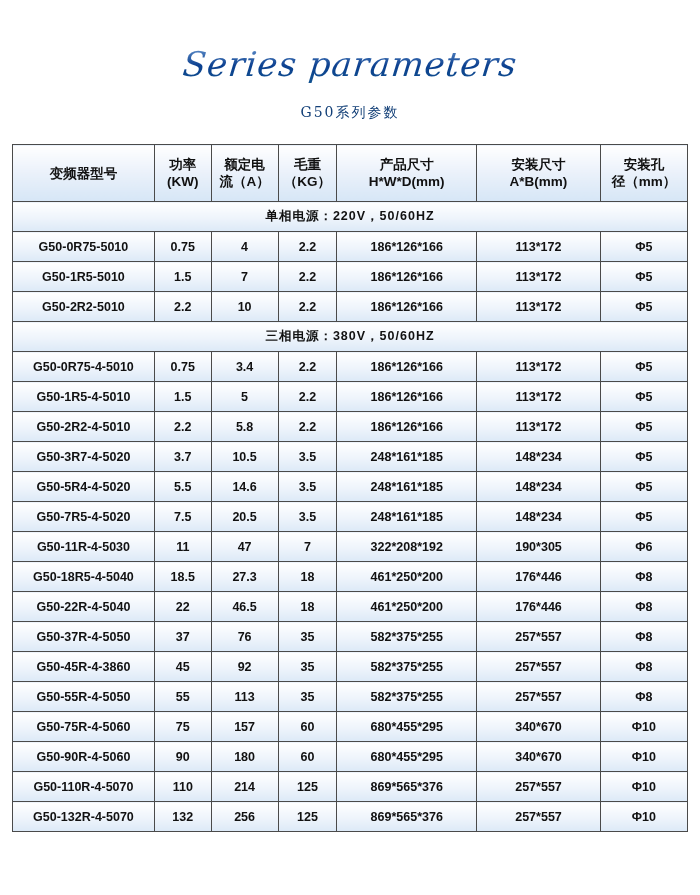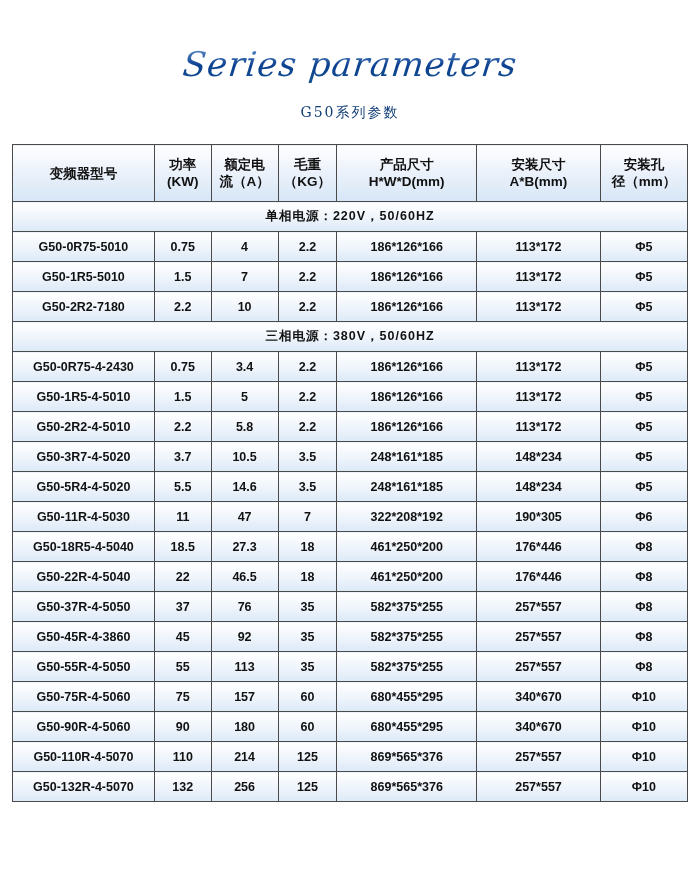--- a/index.html
+++ b/index.html
@@ -154,33 +154,33 @@
           <tr>
             <td>G50-1R5-5010</td>
             <td>1.5</td>
             <td>7</td>
             <td>2.2</td>
             <td>186*126*166</td>
             <td>113*172</td>
             <td>Φ5</td>
           </tr>
           <tr>
-            <td>G50-2R2-7180</td>
+            <td>G50-2R2-5010</td>
             <td>2.2</td>
             <td>10</td>
             <td>2.2</td>
             <td>186*126*166</td>
             <td>113*172</td>
             <td>Φ5</td>
           </tr>
           <tr class="section-row">
             <td colspan="7">三相电源：380V，50/60HZ</td>
           </tr>
           <tr>
-            <td>G50-0R75-4-2430</td>
+            <td>G50-0R75-4-5010</td>
             <td>0.75</td>
             <td>3.4</td>
             <td>2.2</td>
             <td>186*126*166</td>
             <td>113*172</td>
             <td>Φ5</td>
           </tr>
           <tr>
             <td>G50-1R5-4-5010</td>
             <td>1.5</td>
@@ -205,20 +205,29 @@
             <td>10.5</td>
             <td>3.5</td>
             <td>248*161*185</td>
             <td>148*234</td>
             <td>Φ5</td>
           </tr>
           <tr>
             <td>G50-5R4-4-5020</td>
             <td>5.5</td>
             <td>14.6</td>
+            <td>3.5</td>
+            <td>248*161*185</td>
+            <td>148*234</td>
+            <td>Φ5</td>
+          </tr>
+          <tr>
+            <td>G50-7R5-4-5020</td>
+            <td>7.5</td>
+            <td>20.5</td>
             <td>3.5</td>
             <td>248*161*185</td>
             <td>148*234</td>
             <td>Φ5</td>
           </tr>
           <tr>
             <td>G50-11R-4-5030</td>
             <td>11</td>
             <td>47</td>
             <td>7</td>

